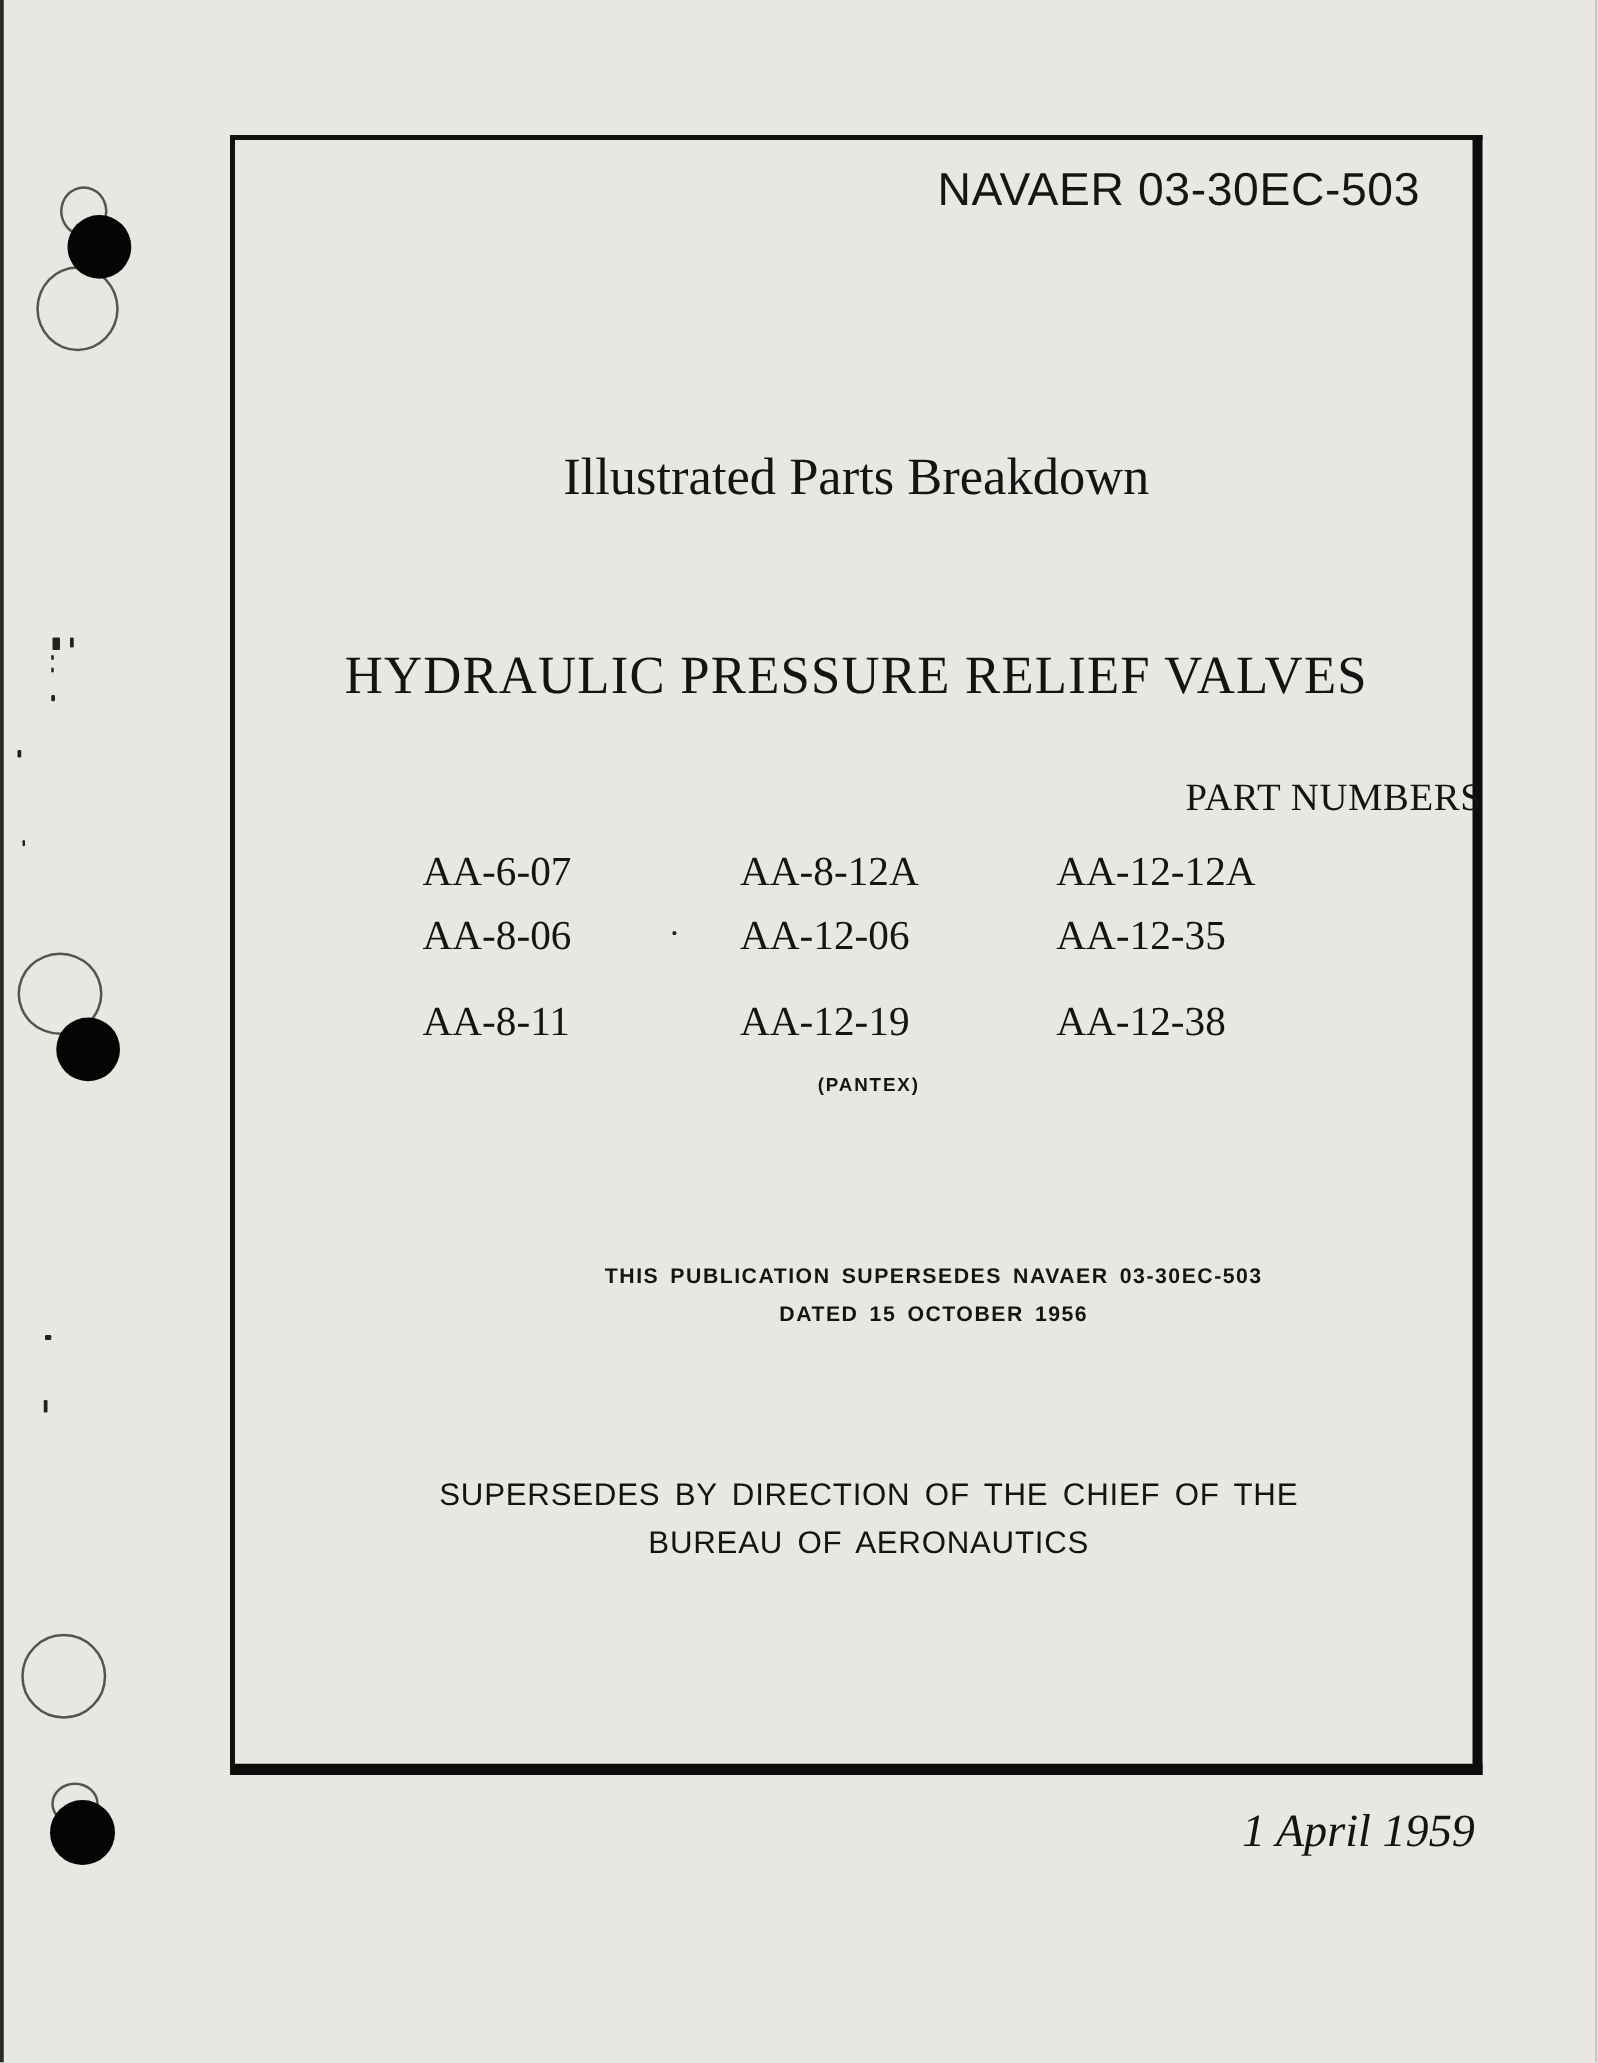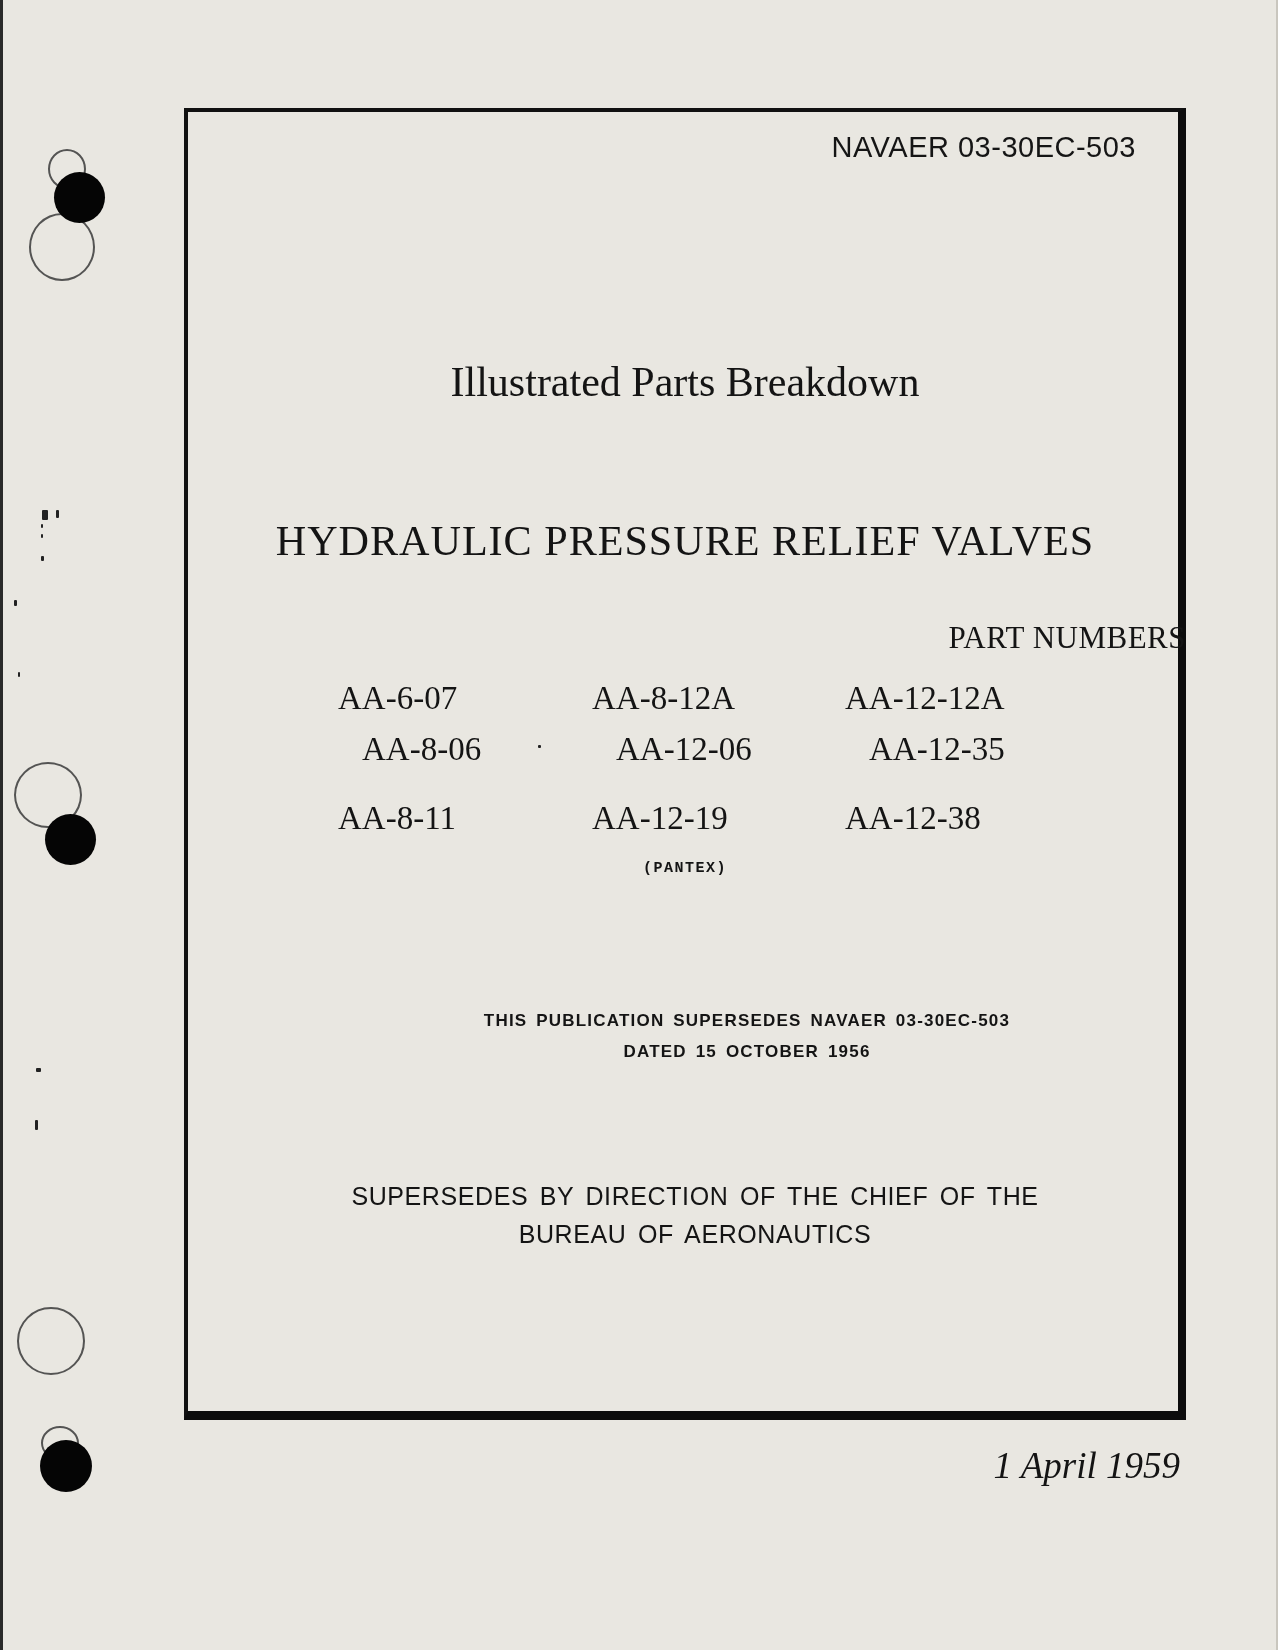--- a/index.html
+++ b/index.html
@@ -40,21 +40,21 @@
       box-sizing: content-box;
     }
     .abs {
       position: absolute;
       white-space: nowrap;
     }
     .doc-number {
       right: 142px;
       top: 131px;
       font-family: "Liberation Sans", sans-serif;
-      font-size: 29px;
+      font-size: 37px;
       letter-spacing: 0.5px;
       color: #151515;
     }
     .center {
       left: 184px;
       width: 1002px;
       text-align: center;
     }
     .title-ipb {
       top: 358px;
@@ -86,24 +86,25 @@
       width: 700px;
     }
     .part {
       position: absolute;
       top: 0;
       font-size: 33px;
       letter-spacing: 0px;
     }
     .manufacturer {
       top: 860px;
-      font-family: Liberation Mono, monospace;
+      font-family: Liberation Sans, sans-serif;
       font-weight: bold;
       font-size: 15px;
       letter-spacing: 1.5px;
+      padding-left: 10px;
     }
     .supersedes {
       font-family: "Liberation Sans", sans-serif;
       font-weight: bold;
       font-size: 17px;
       letter-spacing: 1.2px;
       word-spacing: 3px;
       padding-left: 24px;
       margin-left: 38px;
     }
@@ -178,21 +179,21 @@
 <div class="abs center title-ipb">Illustrated Parts Breakdown</div>
 <div class="abs center title-main">HYDRAULIC PRESSURE RELIEF VALVES</div>
 <div class="abs center part-numbers-heading">PART NUMBERS</div>
 
 <div class="parts-grid">
   <div class="parts-row" style="top:0px;">
     <span class="part" style="left:0px;">AA-6-07</span>
     <span class="part" style="left:254px;">AA-8-12A</span>
     <span class="part" style="left:507px;">AA-12-12A</span>
   </div>
-  <div class="parts-row" style="top:51px;margin-left:24px;">
+  <div class="parts-row" style="top:51px;">
     <span class="part" style="left:0px;">AA-8-06</span>
     <span class="part" style="left:254px;">AA-12-06</span>
     <span class="part" style="left:507px;">AA-12-35</span>
   </div>
   <div class="parts-row" style="top:120px;">
     <span class="part" style="left:0px;">AA-8-11</span>
     <span class="part" style="left:254px;">AA-12-19</span>
     <span class="part" style="left:507px;">AA-12-38</span>
   </div>
 </div>

